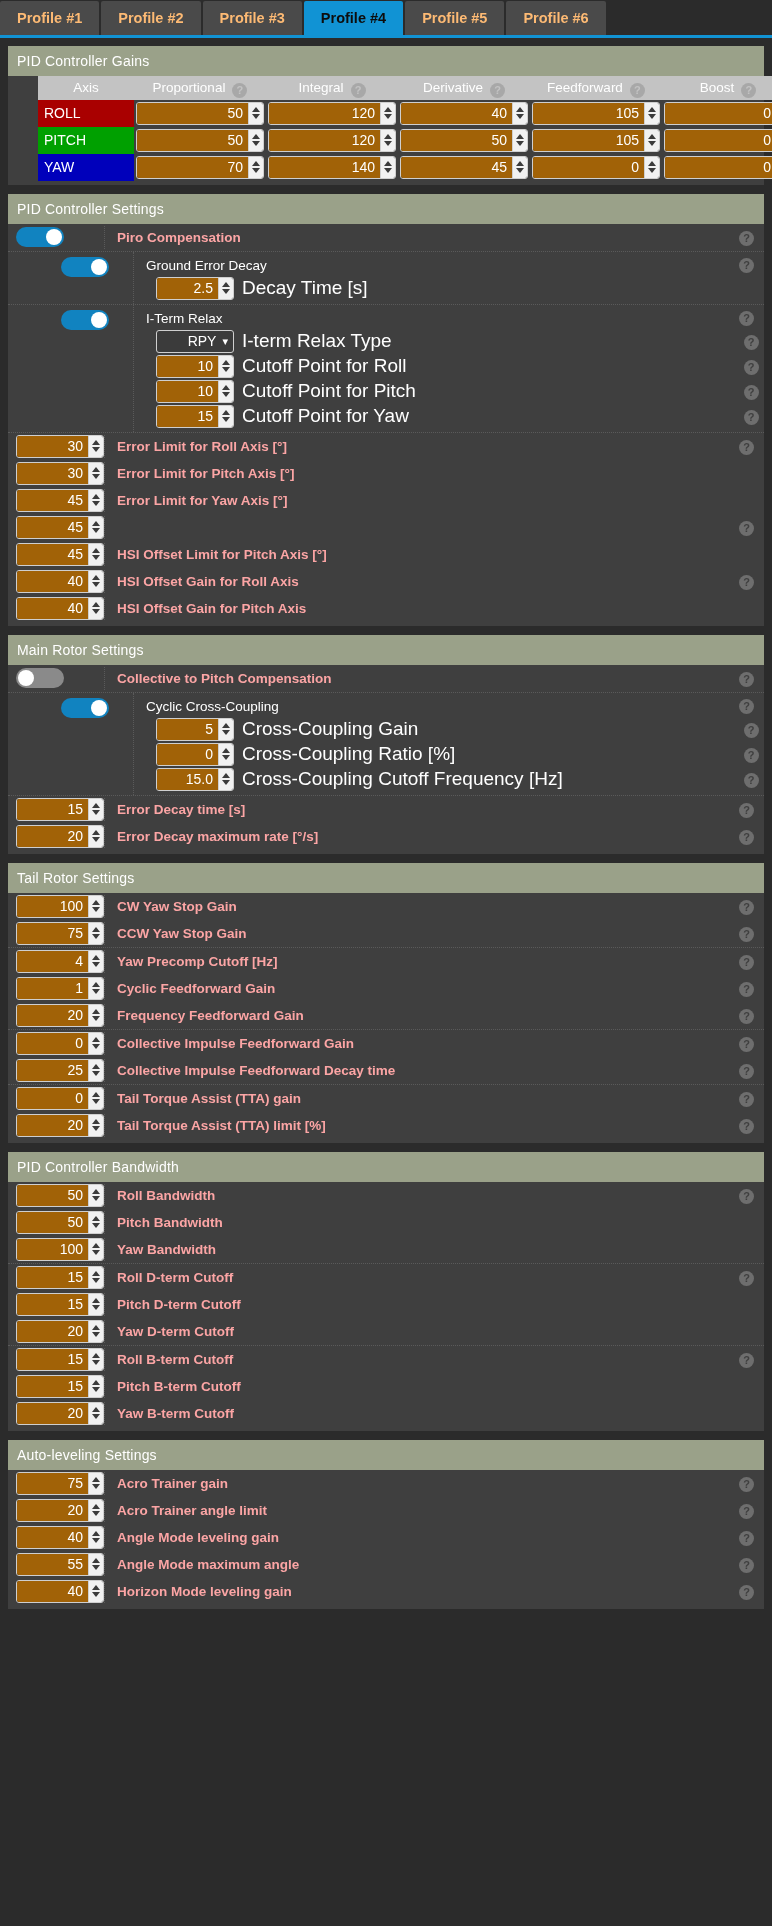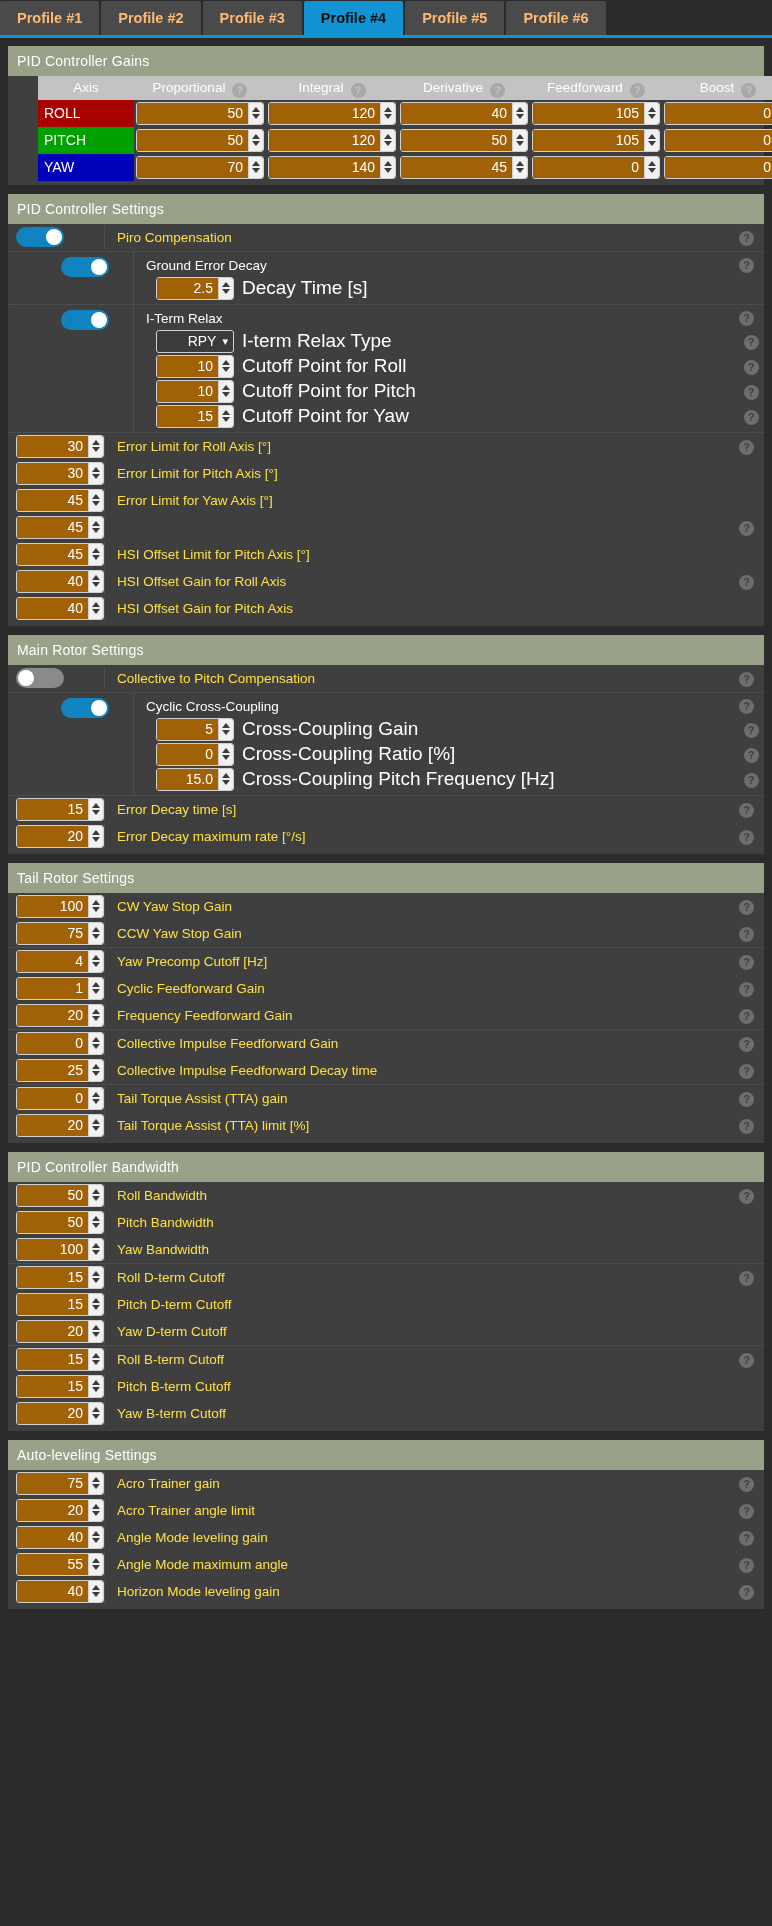--- a/index.html
+++ b/index.html
@@ -154,24 +154,25 @@
     width: 97px;
     flex: 0 0 97px;
     display: flex;
     align-items: center;
     justify-content: flex-start;
     padding-left: 8px;
     border-right: 1px dotted #5a5a5a;
     align-self: stretch;
   }
   .row .lbl {
-    color: #fde047;
+    color: #fca5a5;
     font-size: 13.5px;
     padding-left: 12px;
     flex: 1 1 auto;
+    font-weight: bold;
   }
 
   
   .subrow {
     display: flex;
     align-items: center;
     min-height: 25px;
     padding: 1px 0;
   }
   .subrow .inner {
@@ -665,21 +666,21 @@
                 </div>
                 <div class="subrow">
                   <div class="inner">
                     <span class="num w-ind">
                       <span class="val">15.0</span>
                       <span class="spin">
                         <i class="up"></i>
                         <i class="down"></i>
                       </span>
                     </span>
-                    <span class="lbl2">Cross-Coupling Pitch Frequency [Hz]</span>
+                    <span class="lbl2">Cross-Coupling Cutoff Frequency [Hz]</span>
                   </div>
                   <div class="help"><span class="q">?</span></div>
                 </div>
               </div>
           </div>
         </div>
       </div>
 
       <div id="error-decay">
           <div class="grp">

